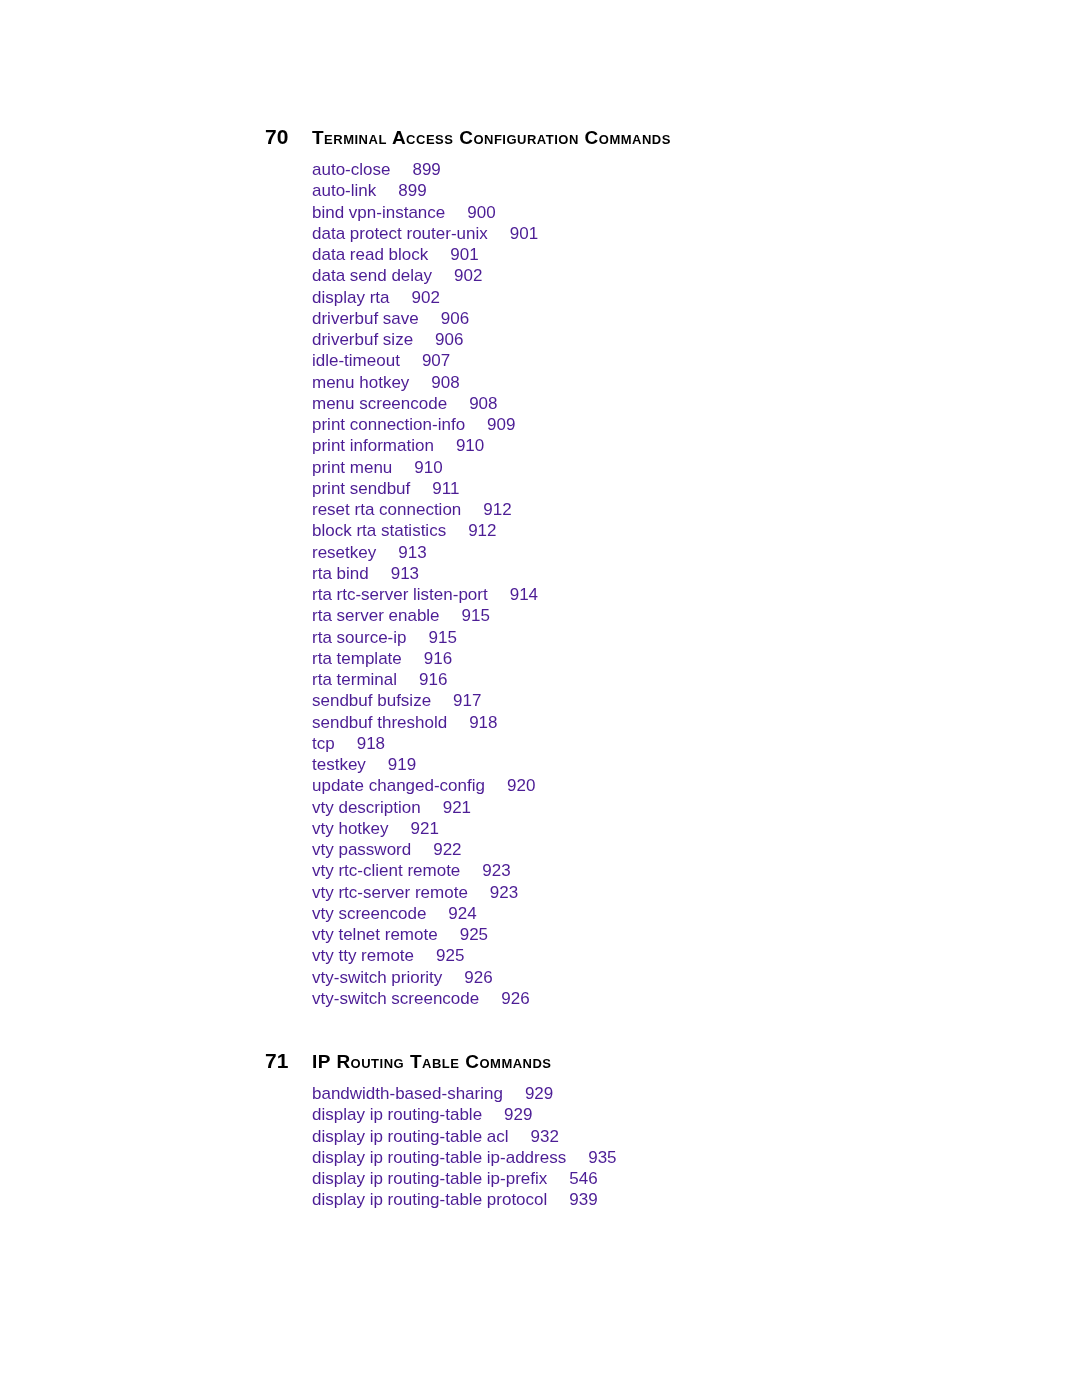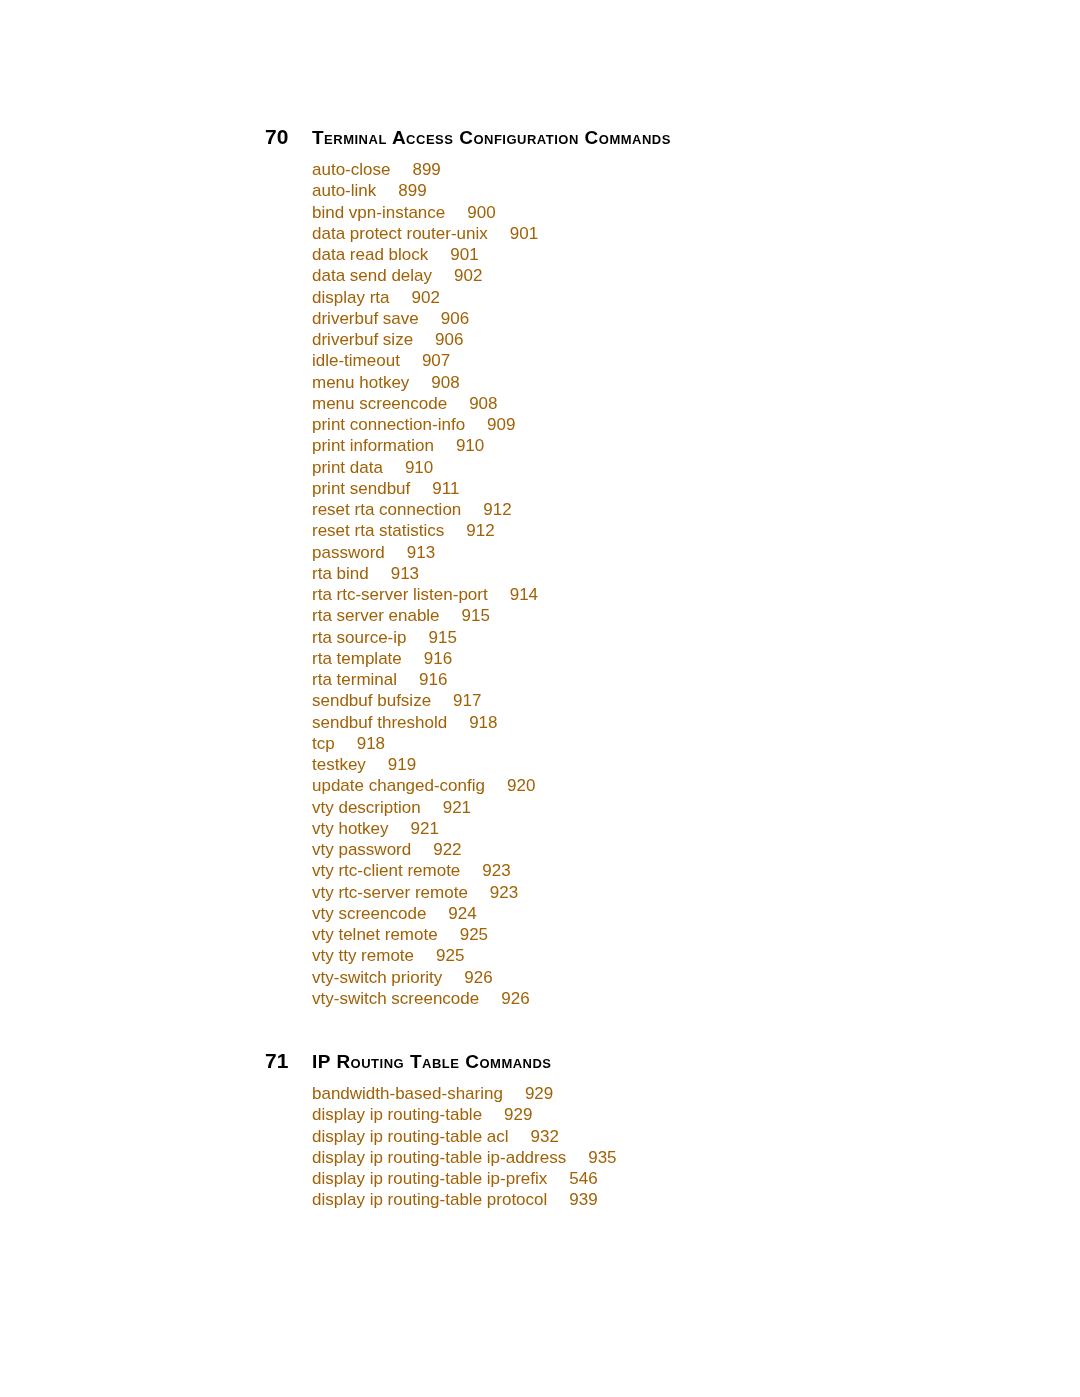--- a/index.html
+++ b/index.html
@@ -40,21 +40,21 @@
     font-variant: small-caps;
     letter-spacing: 0.5px;
     color: #000;
   }
   .entries {
     padding-left: 47px;
   }
   .entry {
     font-size: 17px;
     line-height: 1.25;
-    color: #a16207;
+    color: #4c1d95;
     white-space: nowrap;
   }
   .entry .cmd {
     display: inline;
   }
   .entry .pg {
     display: inline;
     margin-left: 22px;
   }
 </style>
@@ -76,25 +76,25 @@
           <div class="entry"><span class="cmd">data read block</span><span class="pg">901</span></div>
           <div class="entry"><span class="cmd">data send delay</span><span class="pg">902</span></div>
           <div class="entry"><span class="cmd">display rta</span><span class="pg">902</span></div>
           <div class="entry"><span class="cmd">driverbuf save</span><span class="pg">906</span></div>
           <div class="entry"><span class="cmd">driverbuf size</span><span class="pg">906</span></div>
           <div class="entry"><span class="cmd">idle-timeout</span><span class="pg">907</span></div>
           <div class="entry"><span class="cmd">menu hotkey</span><span class="pg">908</span></div>
           <div class="entry"><span class="cmd">menu screencode</span><span class="pg">908</span></div>
           <div class="entry"><span class="cmd">print connection-info</span><span class="pg">909</span></div>
           <div class="entry"><span class="cmd">print information</span><span class="pg">910</span></div>
-          <div class="entry"><span class="cmd">print data</span><span class="pg">910</span></div>
+          <div class="entry"><span class="cmd">print menu</span><span class="pg">910</span></div>
           <div class="entry"><span class="cmd">print sendbuf</span><span class="pg">911</span></div>
           <div class="entry"><span class="cmd">reset rta connection</span><span class="pg">912</span></div>
-          <div class="entry"><span class="cmd">reset rta statistics</span><span class="pg">912</span></div>
-          <div class="entry"><span class="cmd">password</span><span class="pg">913</span></div>
+          <div class="entry"><span class="cmd">block rta statistics</span><span class="pg">912</span></div>
+          <div class="entry"><span class="cmd">resetkey</span><span class="pg">913</span></div>
           <div class="entry"><span class="cmd">rta bind</span><span class="pg">913</span></div>
           <div class="entry"><span class="cmd">rta rtc-server listen-port</span><span class="pg">914</span></div>
           <div class="entry"><span class="cmd">rta server enable</span><span class="pg">915</span></div>
           <div class="entry"><span class="cmd">rta source-ip</span><span class="pg">915</span></div>
           <div class="entry"><span class="cmd">rta template</span><span class="pg">916</span></div>
           <div class="entry"><span class="cmd">rta terminal</span><span class="pg">916</span></div>
           <div class="entry"><span class="cmd">sendbuf bufsize</span><span class="pg">917</span></div>
           <div class="entry"><span class="cmd">sendbuf threshold</span><span class="pg">918</span></div>
           <div class="entry"><span class="cmd">tcp</span><span class="pg">918</span></div>
           <div class="entry"><span class="cmd">testkey</span><span class="pg">919</span></div>

